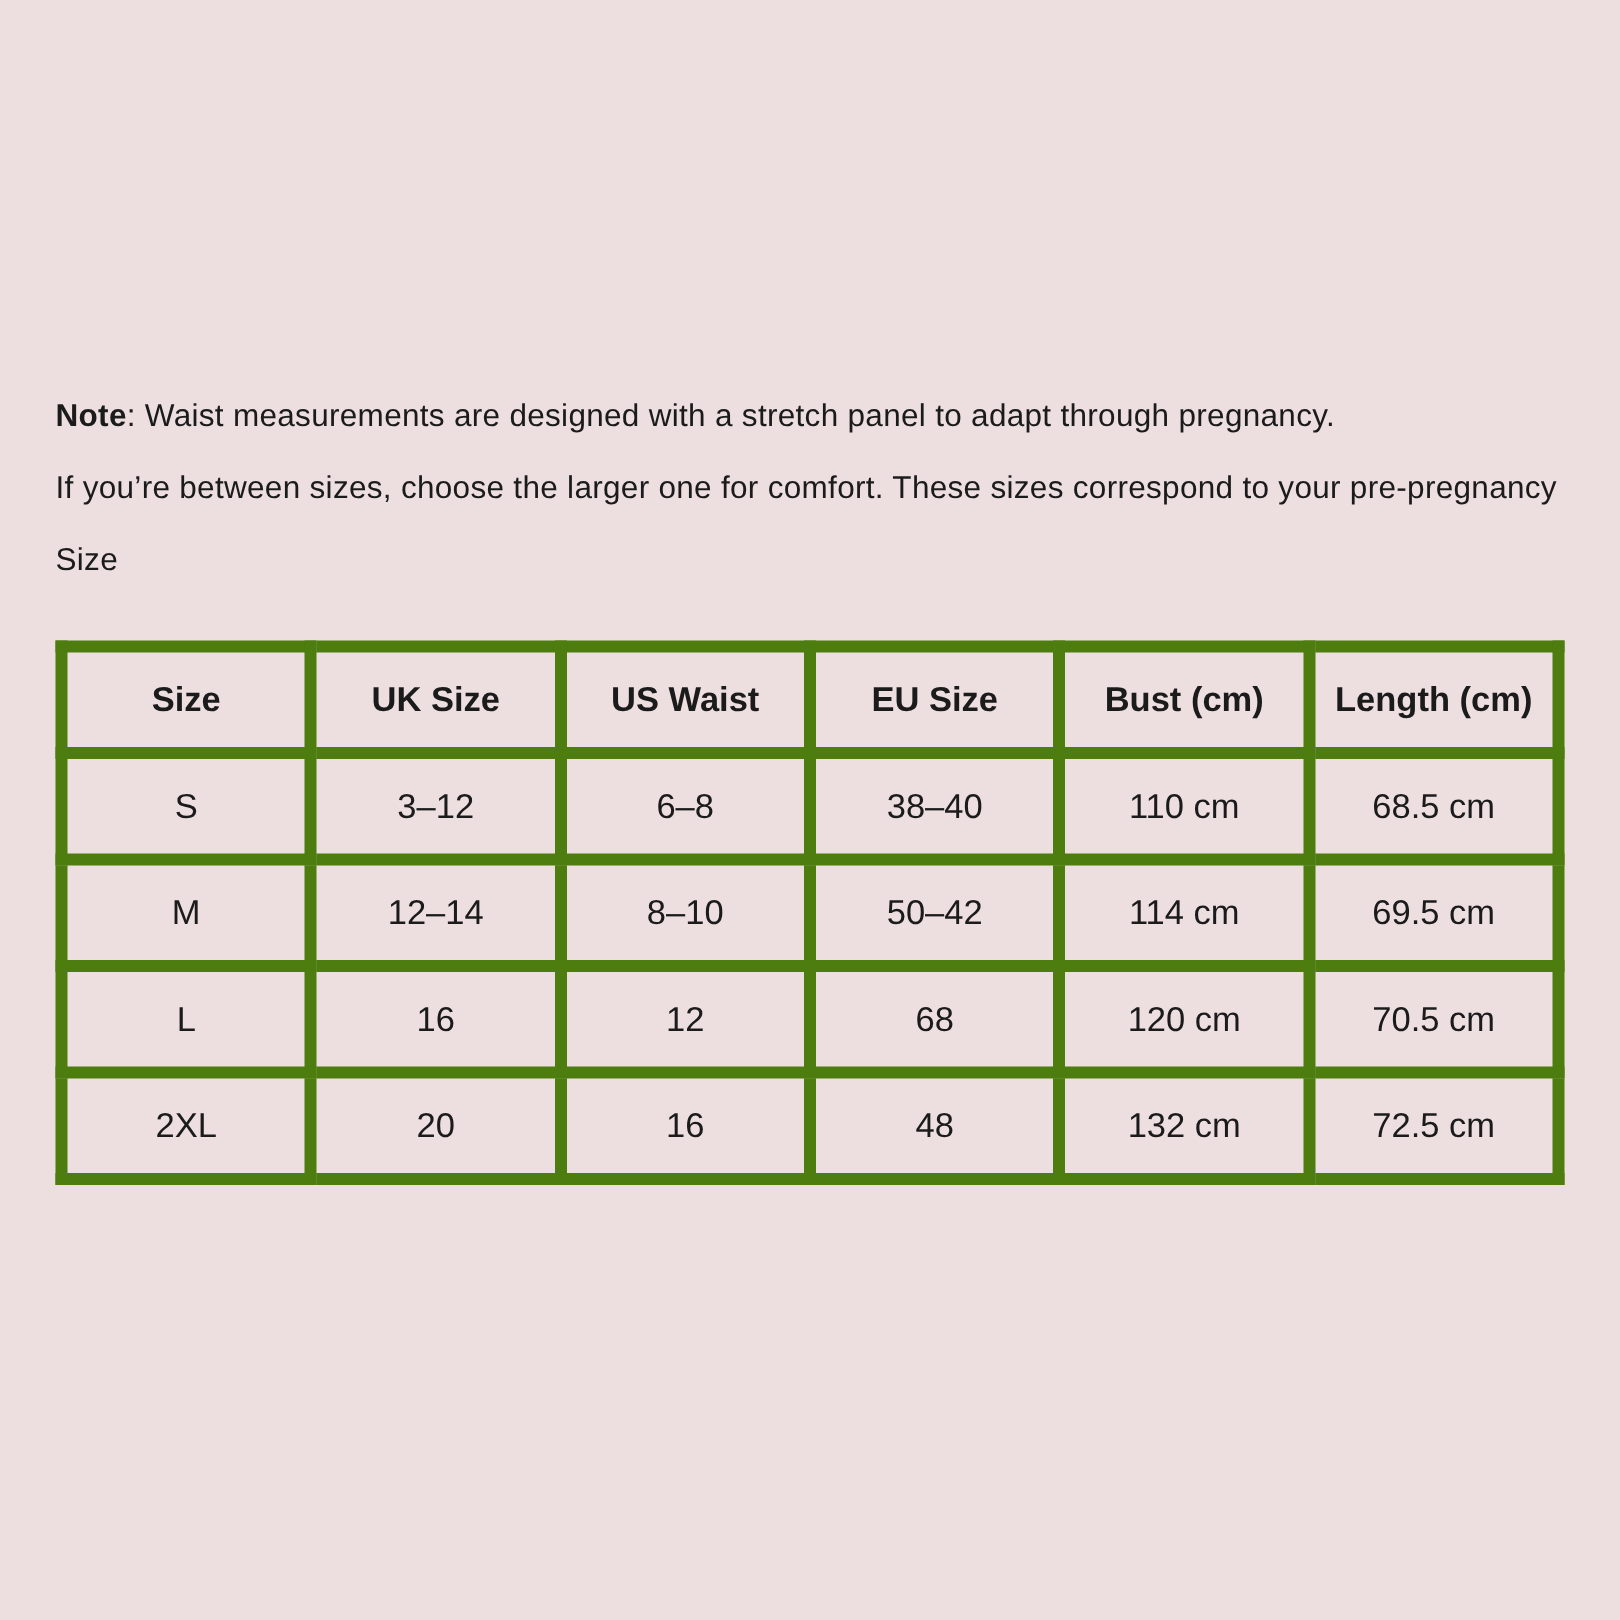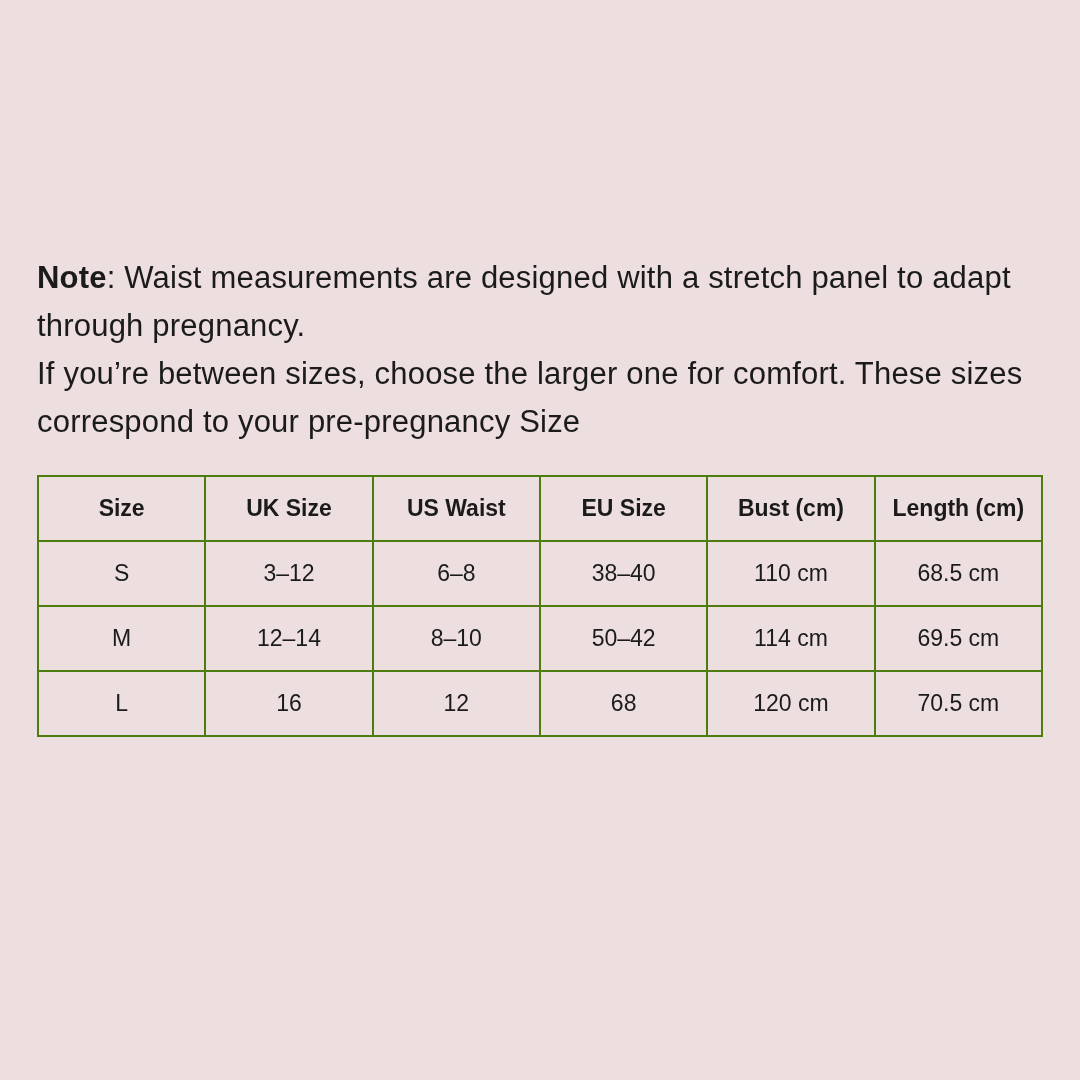--- a/index.html
+++ b/index.html
@@ -16,39 +16,39 @@
   .canvas {
     position: relative;
     width: 1080px;
     height: 1080px;
     box-sizing: border-box;
     padding: 254px 37px 0 37px;
     overflow: hidden;
   }
   .para {
     margin: 0;
-    font-size: 31px;
+    font-size: 21px;
     line-height: 48px;
     letter-spacing: 0.2px;
     color: #1B1B1B;
   }
   .para strong {
     font-weight: 700;
   }
   .para-intro {
   }
   table.size-table {
     margin-top: 29px;
     width: 100%;
     border-collapse: collapse;
     table-layout: fixed;
   }
   table.size-table th,
   table.size-table td {
-    border: 2px solid #4d7c0f;
+    border: 8px solid #4d7c0f;
     height: 39px;
     padding: 12px;
     text-align: center;
     vertical-align: middle;
     font-size: 23px;
     color: #1B1B1B;
   }
   table.size-table th {
     font-weight: 700;
   }
@@ -91,16 +91,24 @@
           <td>69.5 cm</td>
         </tr>
         <tr>
           <td>L</td>
           <td>16</td>
           <td>12</td>
           <td>68</td>
           <td>120 cm</td>
           <td>70.5 cm</td>
         </tr>
+        <tr>
+          <td>2XL</td>
+          <td>20</td>
+          <td>16</td>
+          <td>48</td>
+          <td>132 cm</td>
+          <td>72.5 cm</td>
+        </tr>
       </tbody>
   </table>
 
 </div>
 
 </body></html>

